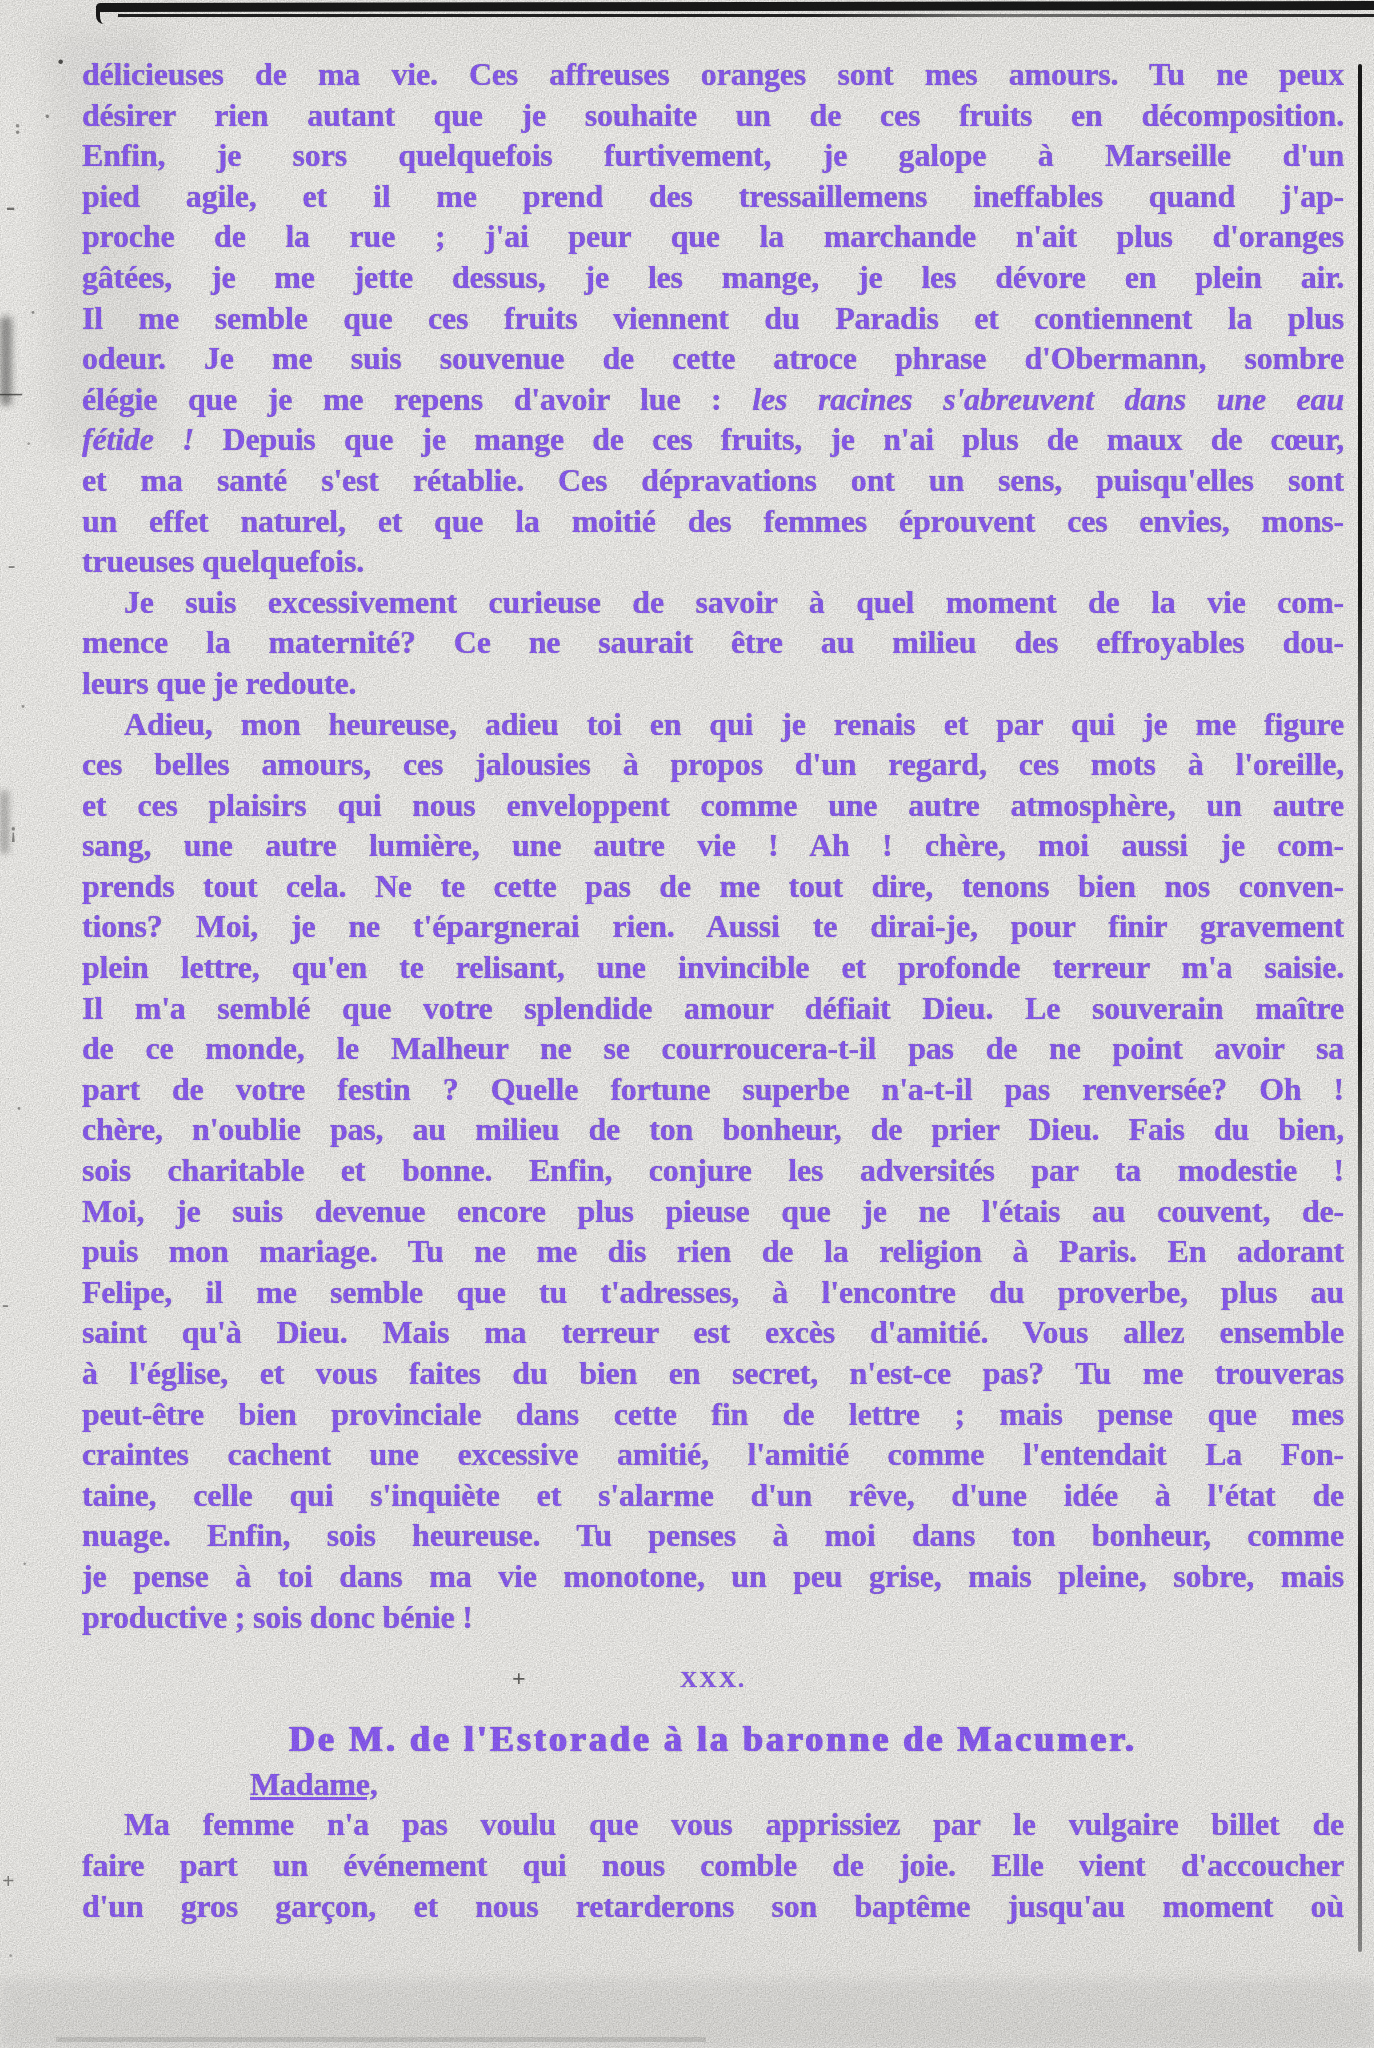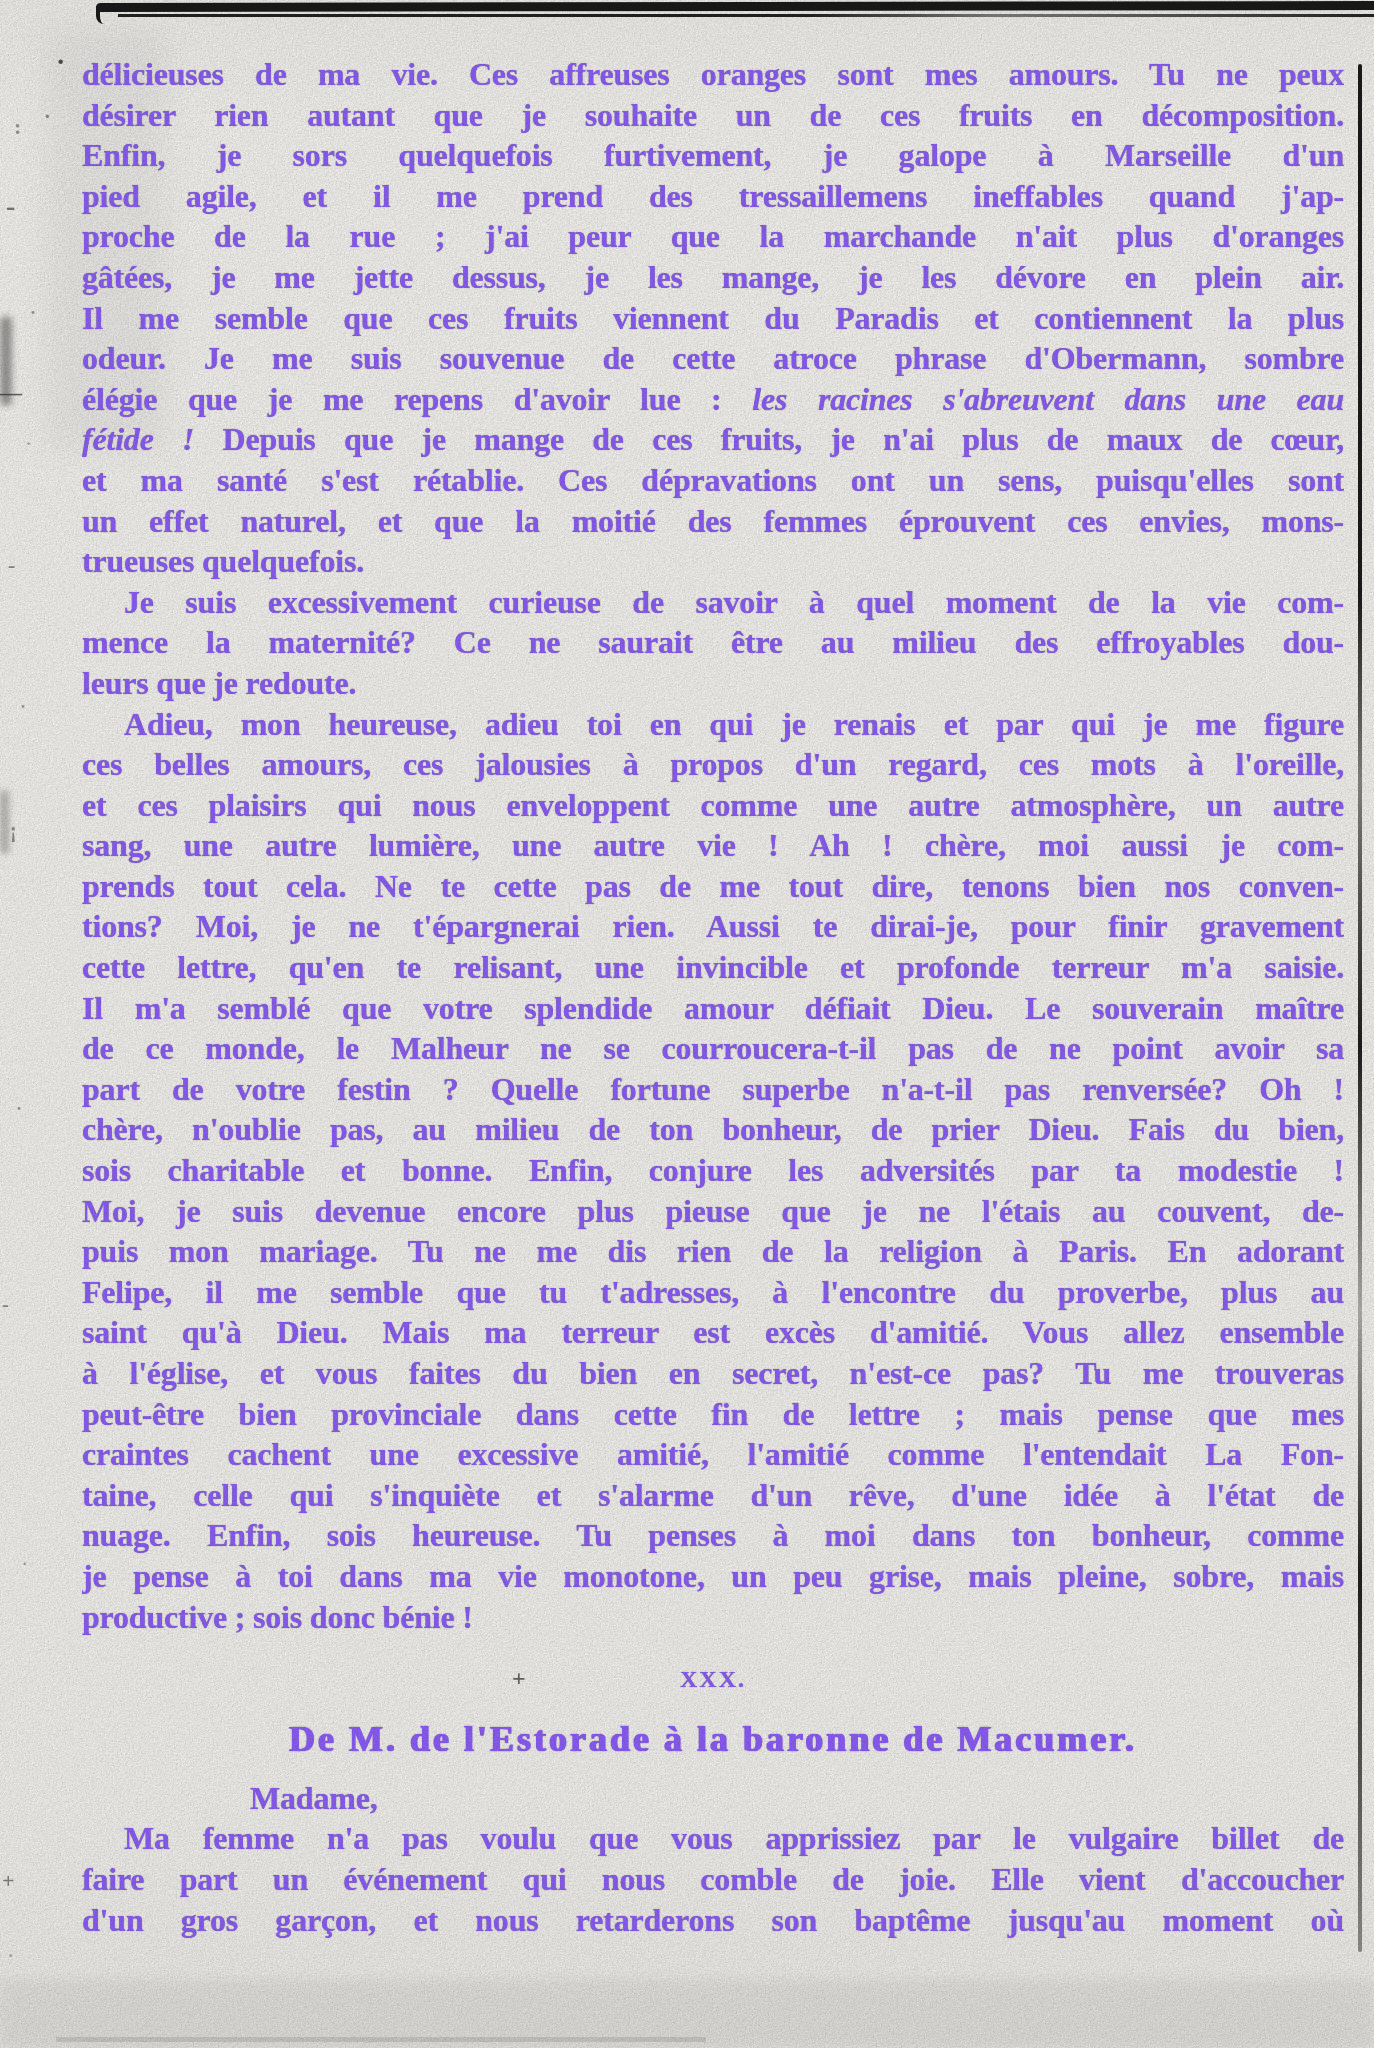--- a/index.html
+++ b/index.html
@@ -39,21 +39,21 @@
   }
   .line{height:40.6px;overflow:hidden;}
   .j{text-align:justify;text-align-last:justify;}
   .l{text-align:left;}
   .c{text-align:center;text-align-last:center;}
   .ind{text-indent:42px;}
   .ind2{text-indent:168px;}
   .section{font-size:24px;letter-spacing:2px;margin-top:22px;}
   .heading{font-size:36px;letter-spacing:3px;margin-top:14px;height:50px;line-height:50px;
     text-shadow:0.8px 0 currentColor,-0.8px 0 currentColor,0 0 1.5px rgba(20,20,20,.6);}
-  .salutation{margin-top:14px;}
+  .salutation{text-decoration:underline;}
   .line i{font-style:italic;}
   
   .mark{position:absolute;color:#2b2a28;font-weight:700;line-height:1;pointer-events:none;}
   
   .grain{position:absolute;left:0;top:0;pointer-events:none;mix-blend-mode:multiply;}
 </style>
 </head>
 <body>
 
 <div class="page">
@@ -84,21 +84,21 @@
       <div class="line l">trueuses quelquefois.</div>
       <div class="line j ind">Je suis excessivement curieuse de savoir à quel moment de la vie com-</div>
       <div class="line j">mence la maternité? Ce ne saurait être au milieu des effroyables dou-</div>
       <div class="line l">leurs que je redoute.</div>
       <div class="line j ind">Adieu, mon heureuse, adieu toi en qui je renais et par qui je me figure</div>
       <div class="line j">ces belles amours, ces jalousies à propos d'un regard, ces mots à l'oreille,</div>
       <div class="line j">et ces plaisirs qui nous enveloppent comme une autre atmosphère, un autre</div>
       <div class="line j">sang, une autre lumière, une autre vie ! Ah ! chère, moi aussi je com-</div>
       <div class="line j">prends tout cela. Ne te cette pas de me tout dire, tenons bien nos conven-</div>
       <div class="line j">tions? Moi, je ne t'épargnerai rien. Aussi te dirai-je, pour finir gravement</div>
-      <div class="line j">cette lettre, qu'en te relisant, une invincible et profonde terreur m'a saisie.</div>
+      <div class="line j">plein lettre, qu'en te relisant, une invincible et profonde terreur m'a saisie.</div>
       <div class="line j">Il m'a semblé que votre splendide amour défiait Dieu. Le souverain maître</div>
       <div class="line j">de ce monde, le Malheur ne se courroucera-t-il pas de ne point avoir sa</div>
       <div class="line j">part de votre festin ? Quelle fortune superbe n'a-t-il pas renversée? Oh !</div>
       <div class="line j">chère, n'oublie pas, au milieu de ton bonheur, de prier Dieu. Fais du bien,</div>
       <div class="line j">sois charitable et bonne. Enfin, conjure les adversités par ta modestie !</div>
       <div class="line j">Moi, je suis devenue encore plus pieuse que je ne l'étais au couvent, de-</div>
       <div class="line j">puis mon mariage. Tu ne me dis rien de la religion à Paris. En adorant</div>
       <div class="line j">Felipe, il me semble que tu t'adresses, à l'encontre du proverbe, plus au</div>
       <div class="line j">saint qu'à Dieu. Mais ma terreur est excès d'amitié. Vous allez ensemble</div>
       <div class="line j">à l'église, et vous faites du bien en secret, n'est-ce pas? Tu me trouveras</div>

